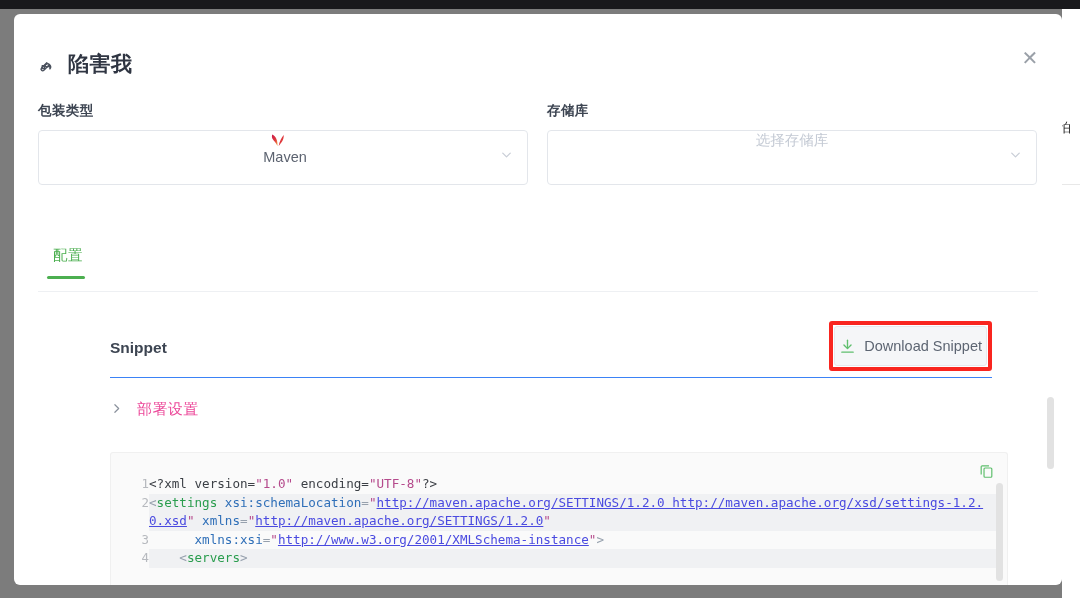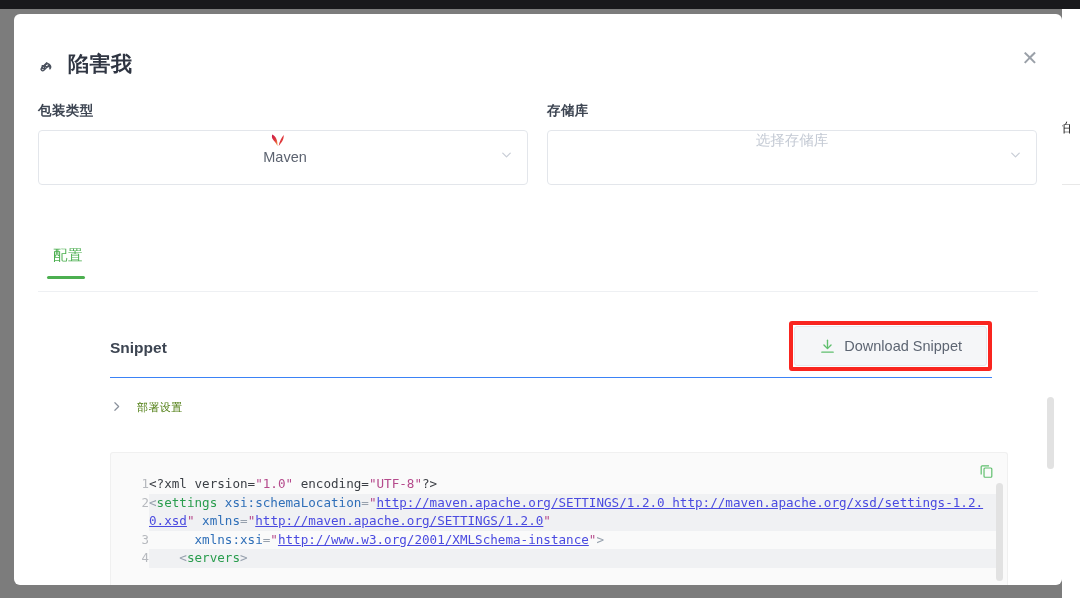--- a/index.html
+++ b/index.html
@@ -182,39 +182,39 @@
     display: inline-block;
   }
   .download-btn {
     display: flex;
     align-items: center;
     gap: 8px;
     background: #f5f6f8;
     border: 1px solid #e6e8ec;
     border-radius: 3px;
     height: 40px;
-    padding: 0 24px;
+    padding: 0 4px;
     font-size: 14.5px;
     color: #5d6572;
     cursor: pointer;
     white-space: nowrap;
   }
   .dl-icon { display: block; }
 
   
   .collapsible {
     position: absolute;
     left: 72px; top: 88px;
     display: flex;
     align-items: center;
     gap: 14px;
     cursor: pointer;
   }
   .collapse-arrow { color: #8a919c; font-size: 14px; line-height: 1; }
-  .collapse-label { font-size: 11px; color: #4d7c0f; letter-spacing: .4px; font-family: Liberation Serif, serif; }
+  .collapse-label { font-size: 15px; color: #ec4899; letter-spacing: .4px; font-family: Liberation Serif, serif; }
 
   
   .code-wrap {
     position: absolute;
     left: 72px; top: 140px;
     width: 898px;
     height: 133px;
     background: #fafafa;
     border: 1px solid #f0f0f0;
     border-bottom: none;

